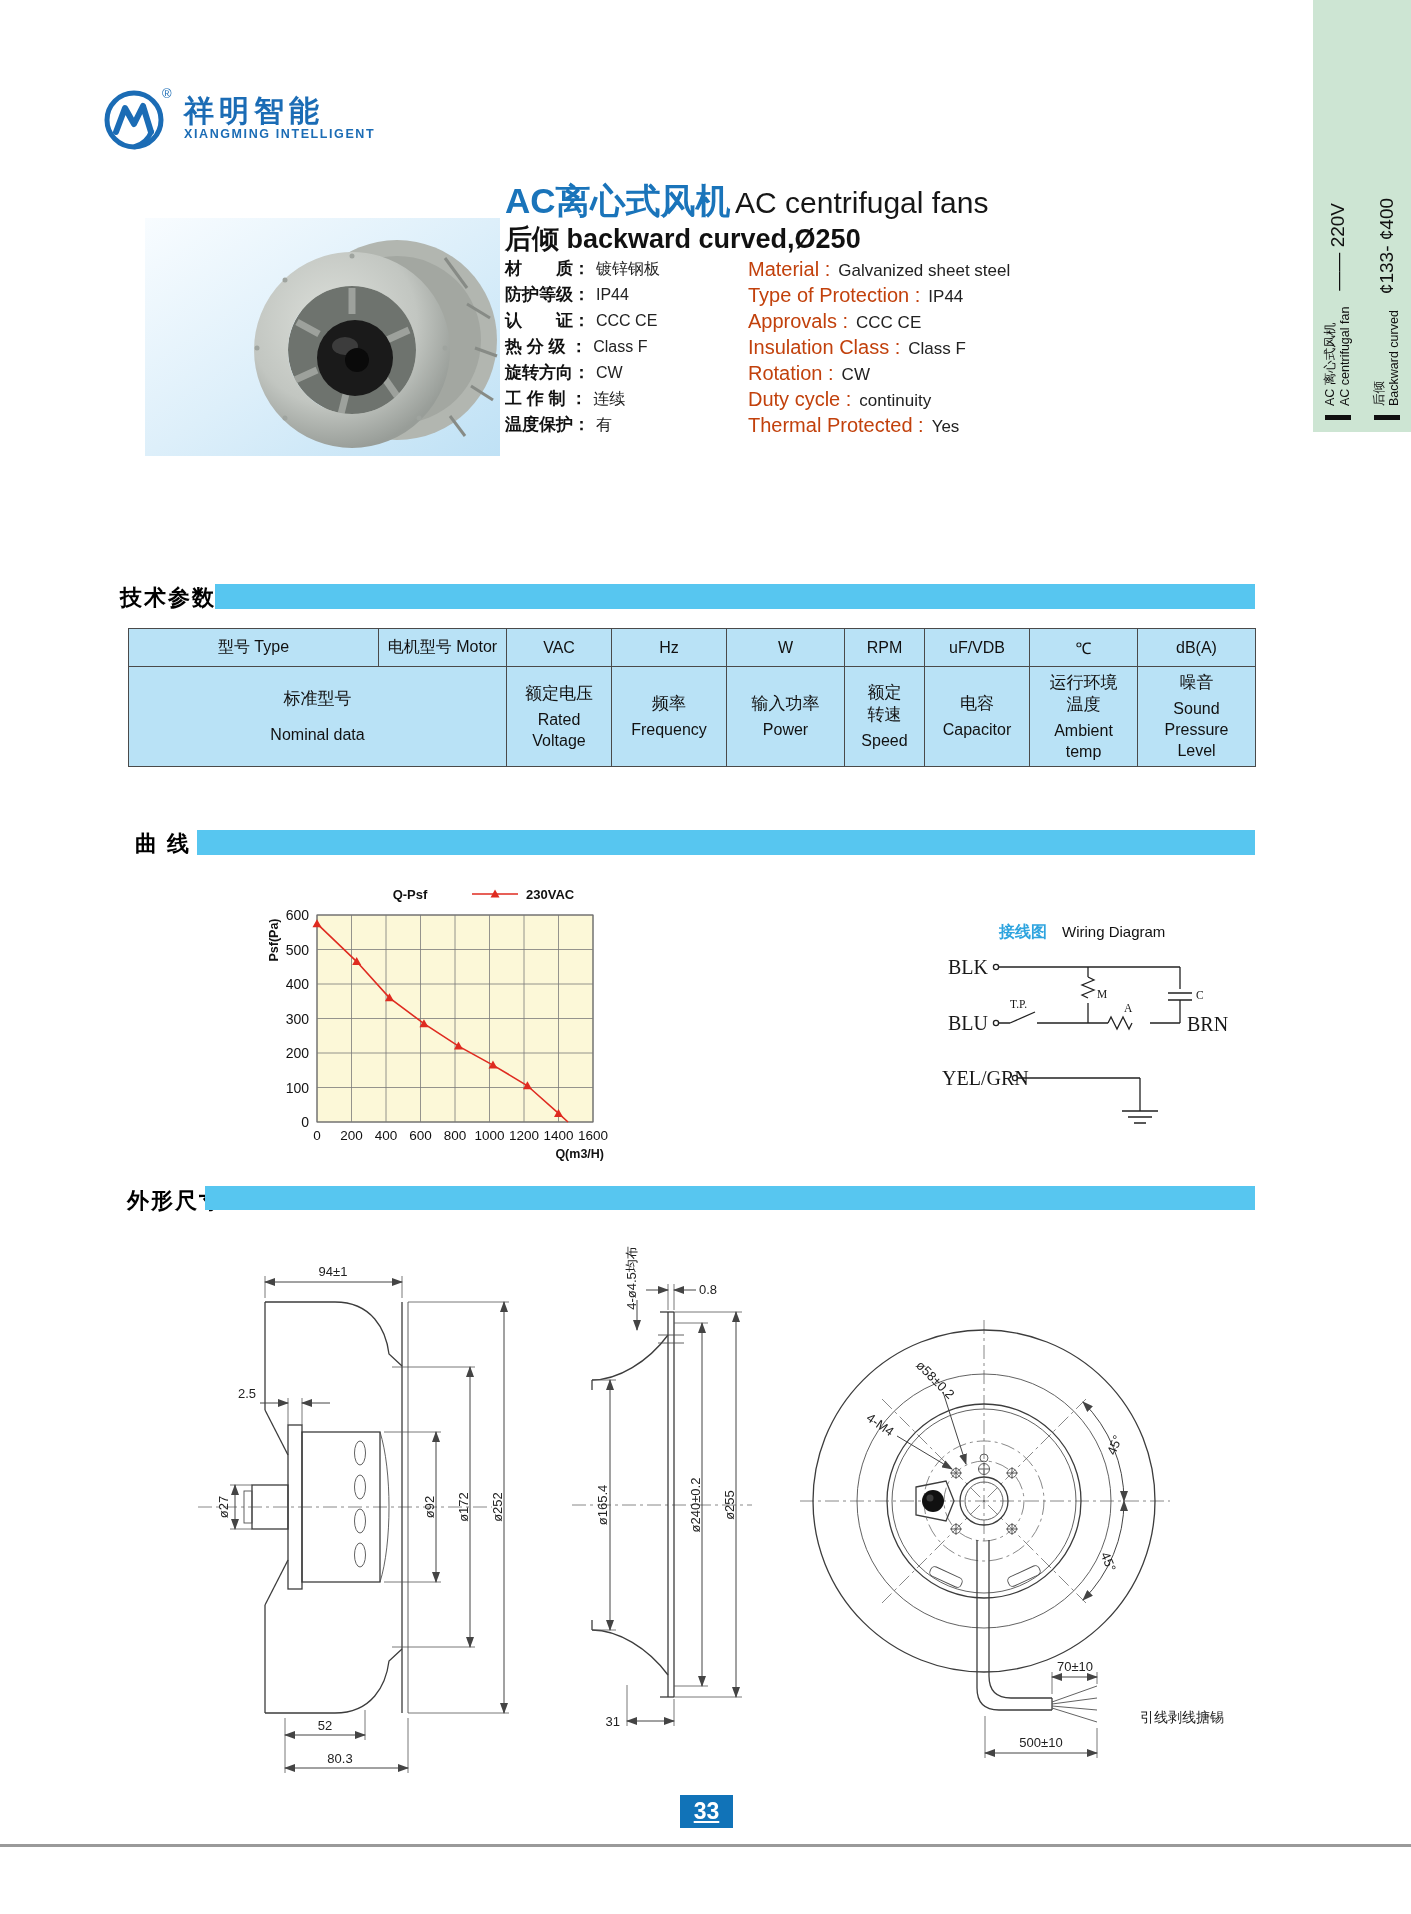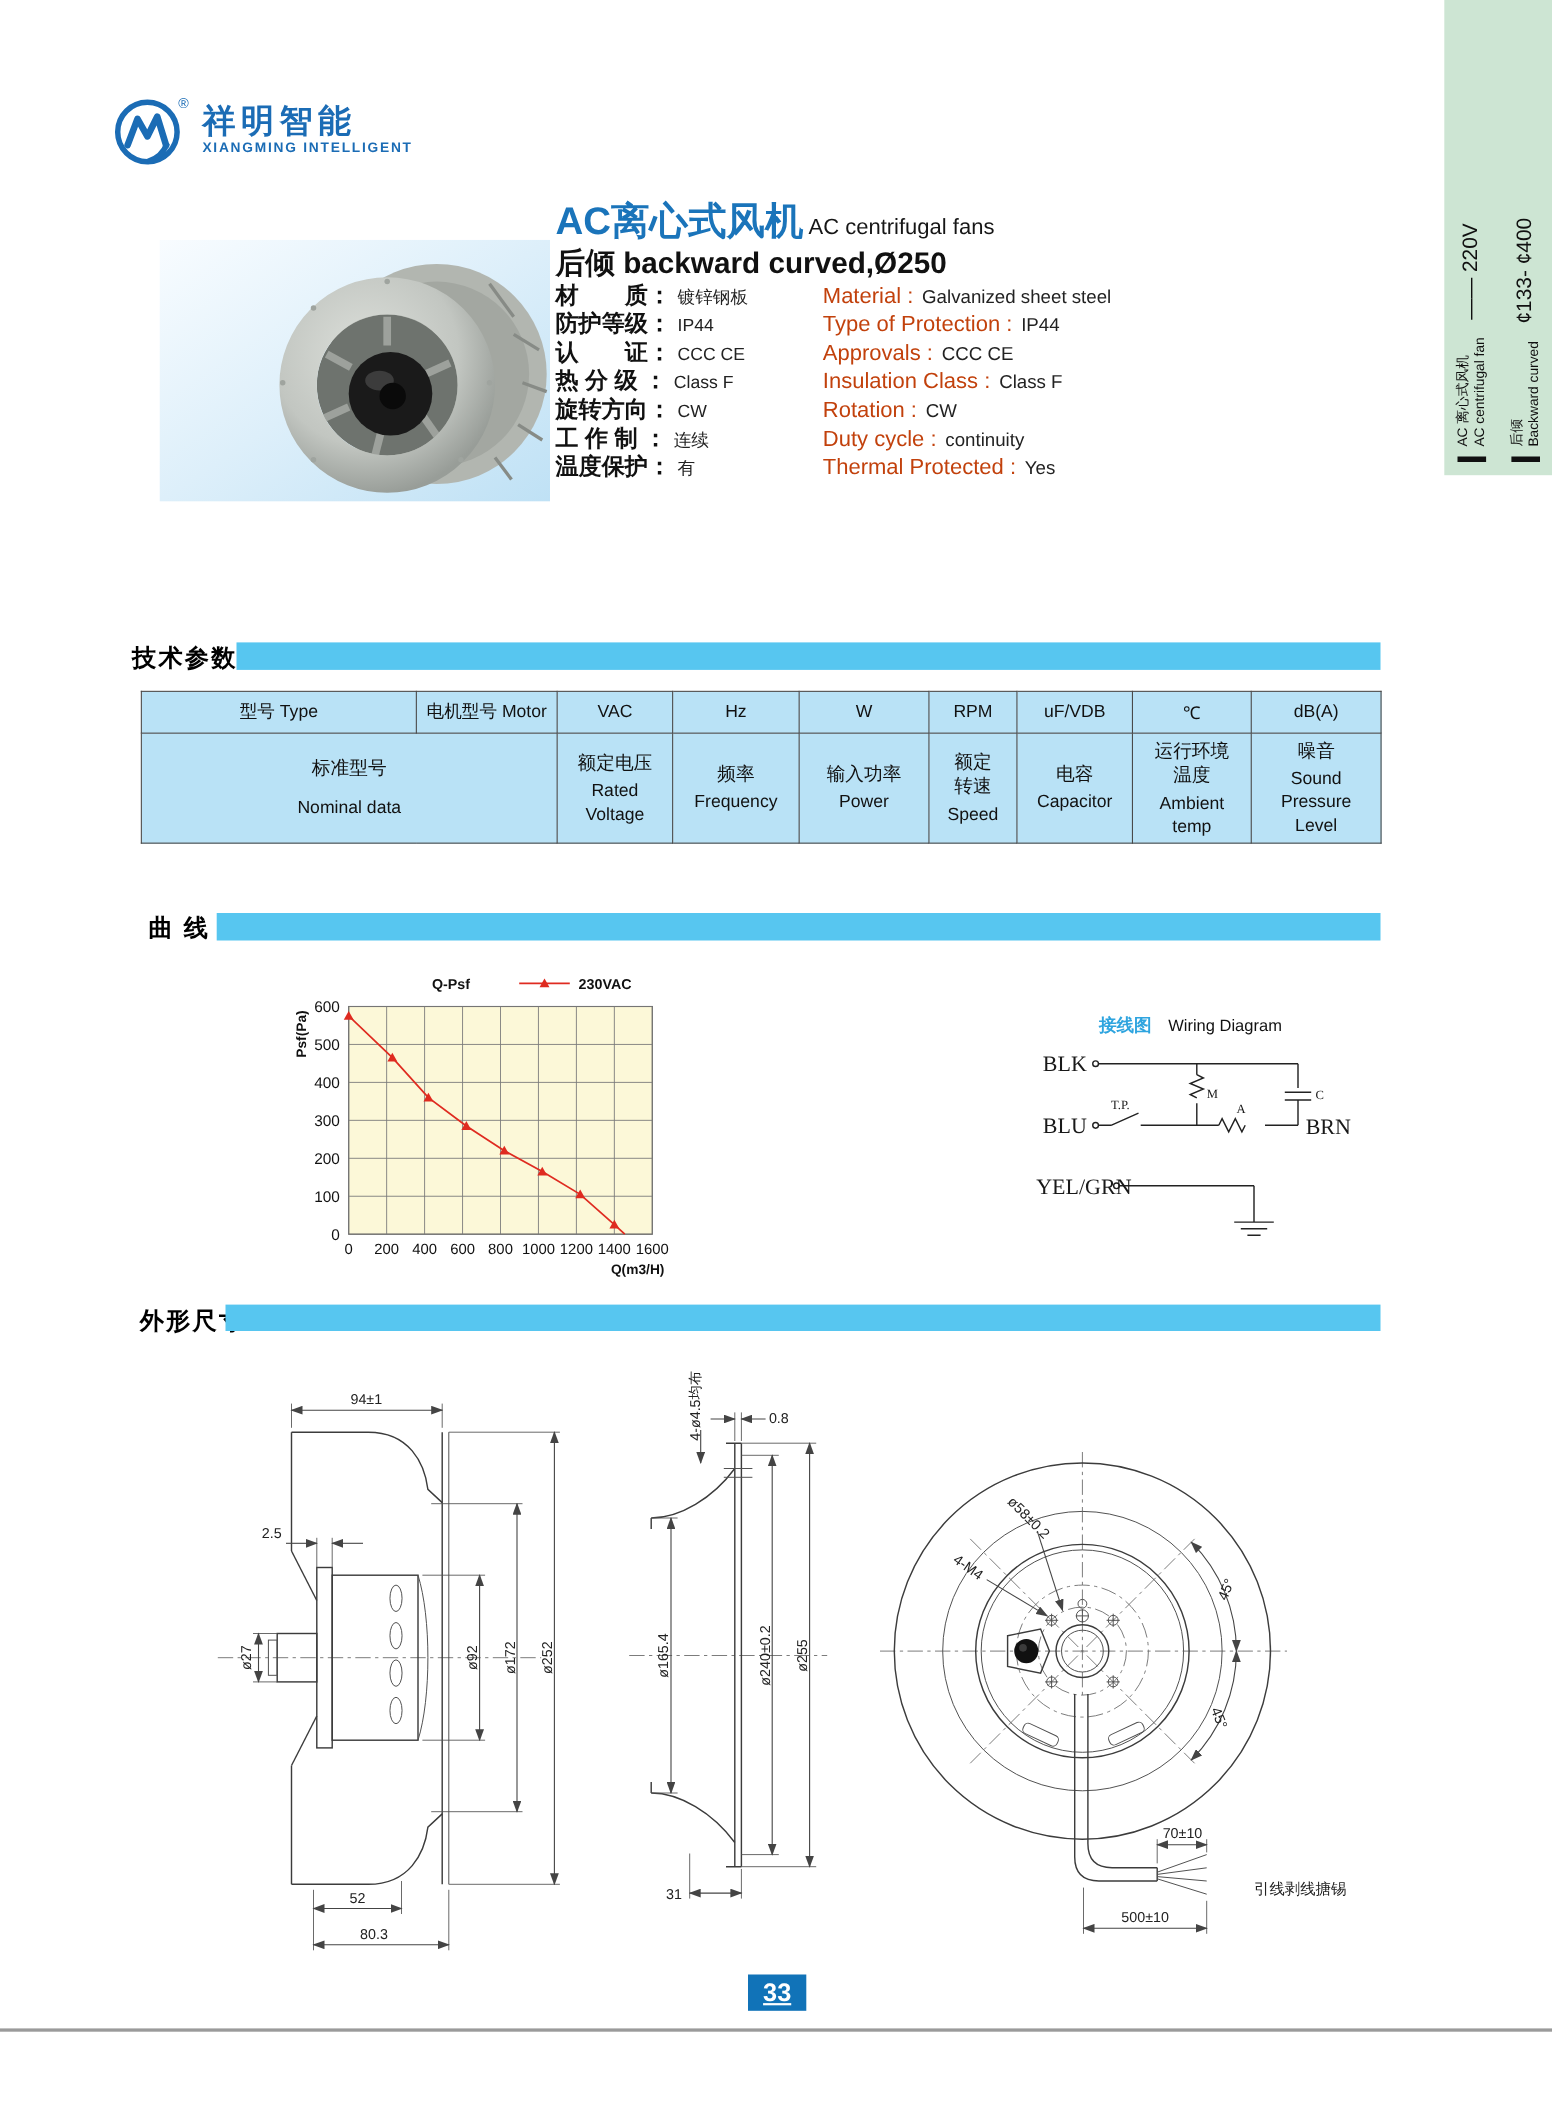--- a/index.html
+++ b/index.html
@@ -6,26 +6,26 @@
   .page{position:relative;width:1411px;height:1914px;background:#fff;overflow:hidden;
         font-family:"Liberation Sans",sans-serif;color:#111;}
   .abs{position:absolute;}
 
   
   .logo-cn{font-size:30px;font-weight:bold;color:#1b6cb5;letter-spacing:5px;line-height:32px;}
   .logo-en{font-size:12.5px;font-weight:bold;color:#1b6cb5;letter-spacing:1.6px;}
 
   
   .title-cn{font-size:35px;font-weight:bold;color:#1a74ba;}
-  .title-en{font-size:20px;font-weight:500;color:#161616;}
+  .title-en{font-size:30px;font-weight:500;color:#161616;}
   .subtitle{font-size:27px;font-weight:bold;color:#111;}
 
   
   .spec-row{height:26px;line-height:26px;white-space:nowrap;}
-  .spec-cl{font-size:21px;font-weight:bold;color:#111;}
+  .spec-cl{font-size:17px;font-weight:bold;color:#111;}
   .spec-cv{font-size:16px;color:#222;margin-left:6px;}
   .spec-el{font-size:20px;font-weight:normal;color:#c2410c;}
   .spec-ev{font-size:17px;color:#222;margin-left:8px;}
 
   
   .side-tab{background:#cde5d3;}
   .side-rot{display:flex;flex-direction:column;transform-origin:0 0;
             transform:rotate(-90deg) translateX(-432px);width:432px;height:98px;}
   .side-row{height:49px;display:flex;align-items:center;padding-left:12px;box-sizing:border-box;}
   .side-bar{width:5px;height:26px;background:#101010;margin-right:9px;flex:none;}

